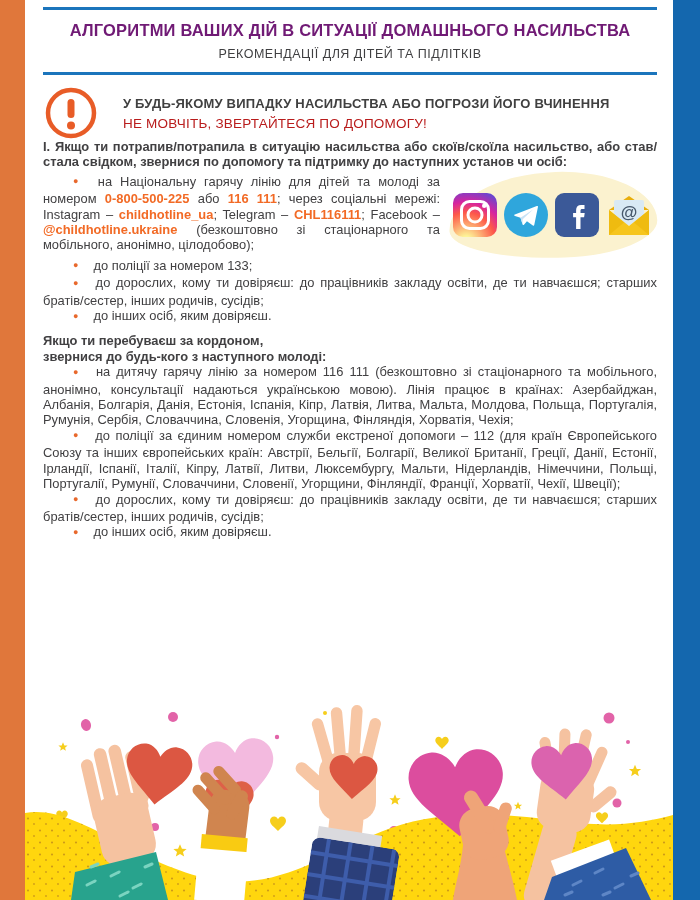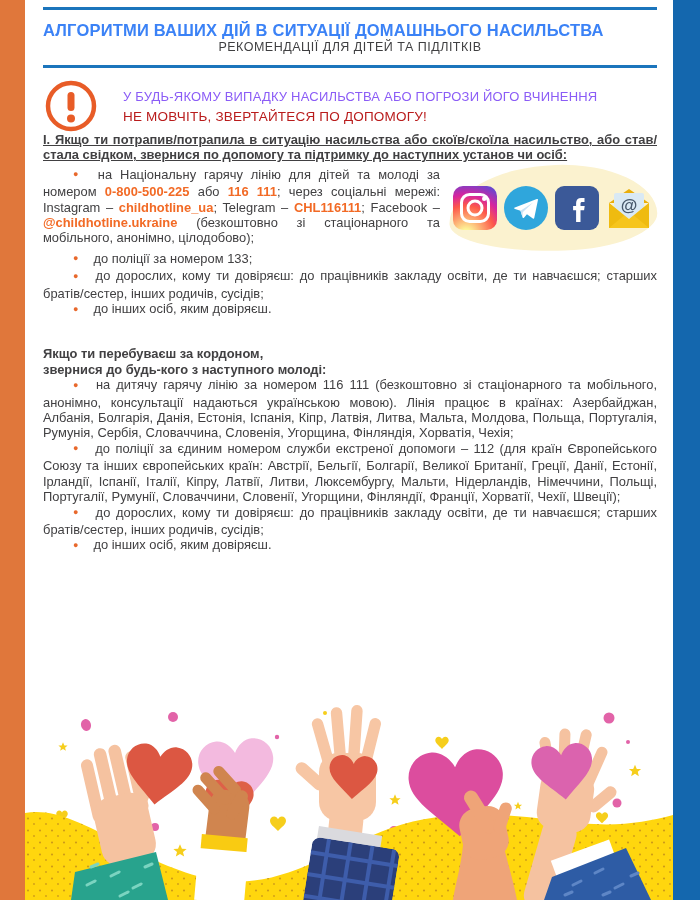--- a/index.html
+++ b/index.html
@@ -5,39 +5,39 @@
   html,body{margin:0;padding:0;background:#ffffff;}
   .page{position:relative;width:700px;height:900px;background:#fff;overflow:hidden;
         font-family:"Liberation Sans",sans-serif;color:#414042;}
   .bar{position:absolute;top:0;bottom:0;z-index:3;}
   .bar-left{left:0;width:25px;background:#E0773B;}
   .bar-right{right:0;width:27px;background:#1467AE;}
   .content{position:absolute;left:43px;width:614px;top:0;z-index:2;}
   .rule{height:3px;background:#1B75BC;border:0;margin:0;}
   .rule.top{margin-top:7px;}
   .rule.mid{margin-top:11px;}
-  .title{margin-top:11px;color:#3b82f6;font-weight:bold;
+  .title{margin-top:11px;text-align:center;color:#701a75;font-weight:bold;
          font-size:16.5px;line-height:19px;letter-spacing:.2px;}
-  .subtitle{margin-top:0;text-align:center;font-size:12.5px;letter-spacing:.5px;color:#3F3F41;}
+  .subtitle{margin-top:7px;text-align:center;font-size:12.5px;letter-spacing:.5px;color:#3F3F41;}
   .alert{display:flex;align-items:center;gap:26px;margin:12px 0 0 2px;}
   .alert-icon{flex:0 0 52px;height:52px;}
-  .alert-l1{font-weight:normal;font-size:13px;letter-spacing:.2px;color:#8b5cf6;}
+  .alert-l1{font-weight:bold;font-size:13px;letter-spacing:.2px;color:#404040;}
   .alert-l2{font-weight:normal;font-size:13.5px;letter-spacing:.2px;color:#b91c1c;margin-top:5px;}
   p.body{margin:0;font-size:12.9px;line-height:15.4px;text-align:justify;color:#414042;}
   p.bold{font-weight:bold;}
   p.bullet{text-indent:30px;}
   p.bullet::before{content:"●";color:#E8682C;font-size:9px;margin-right:15px;position:relative;top:-1.5px;}
-  .intro{margin-top:16px;text-decoration:underline;}
+  .intro{margin-top:16px;}
   .cols{display:flex;margin-top:4px;}
   .col-text{width:397px;}
   .blob{position:relative;width:208px;height:86px;margin-left:auto;margin-top:-2px;
         background:#FBF2CF;border-radius:52% 48% 45% 55%/65% 60% 40% 35%;transform:rotate(-2deg);}
   .blob .icons{position:absolute;inset:0;display:flex;align-items:center;justify-content:center;gap:6px;transform:rotate(2deg);}
   .m-t2{margin-top:2px;}  .m-t5{margin-top:5px;}  .m-t3{margin-top:3px;} .m-t8{margin-top:8px;} .m-t9{margin-top:9px;} .m-t7{margin-top:7px;} .m-t6{margin-top:6px;}
-  .sec2{margin-top:28px;}
+  .sec2{margin-top:8px;}
   .illus{position:absolute;left:25px;top:695px;width:648px;height:205px;z-index:1;pointer-events:none;}
 </style>
 </head>
 <body>
 
 <div class="page">
   <div class="bar bar-left"></div>
   <div class="bar bar-right"></div>
 
   <div class="content">

